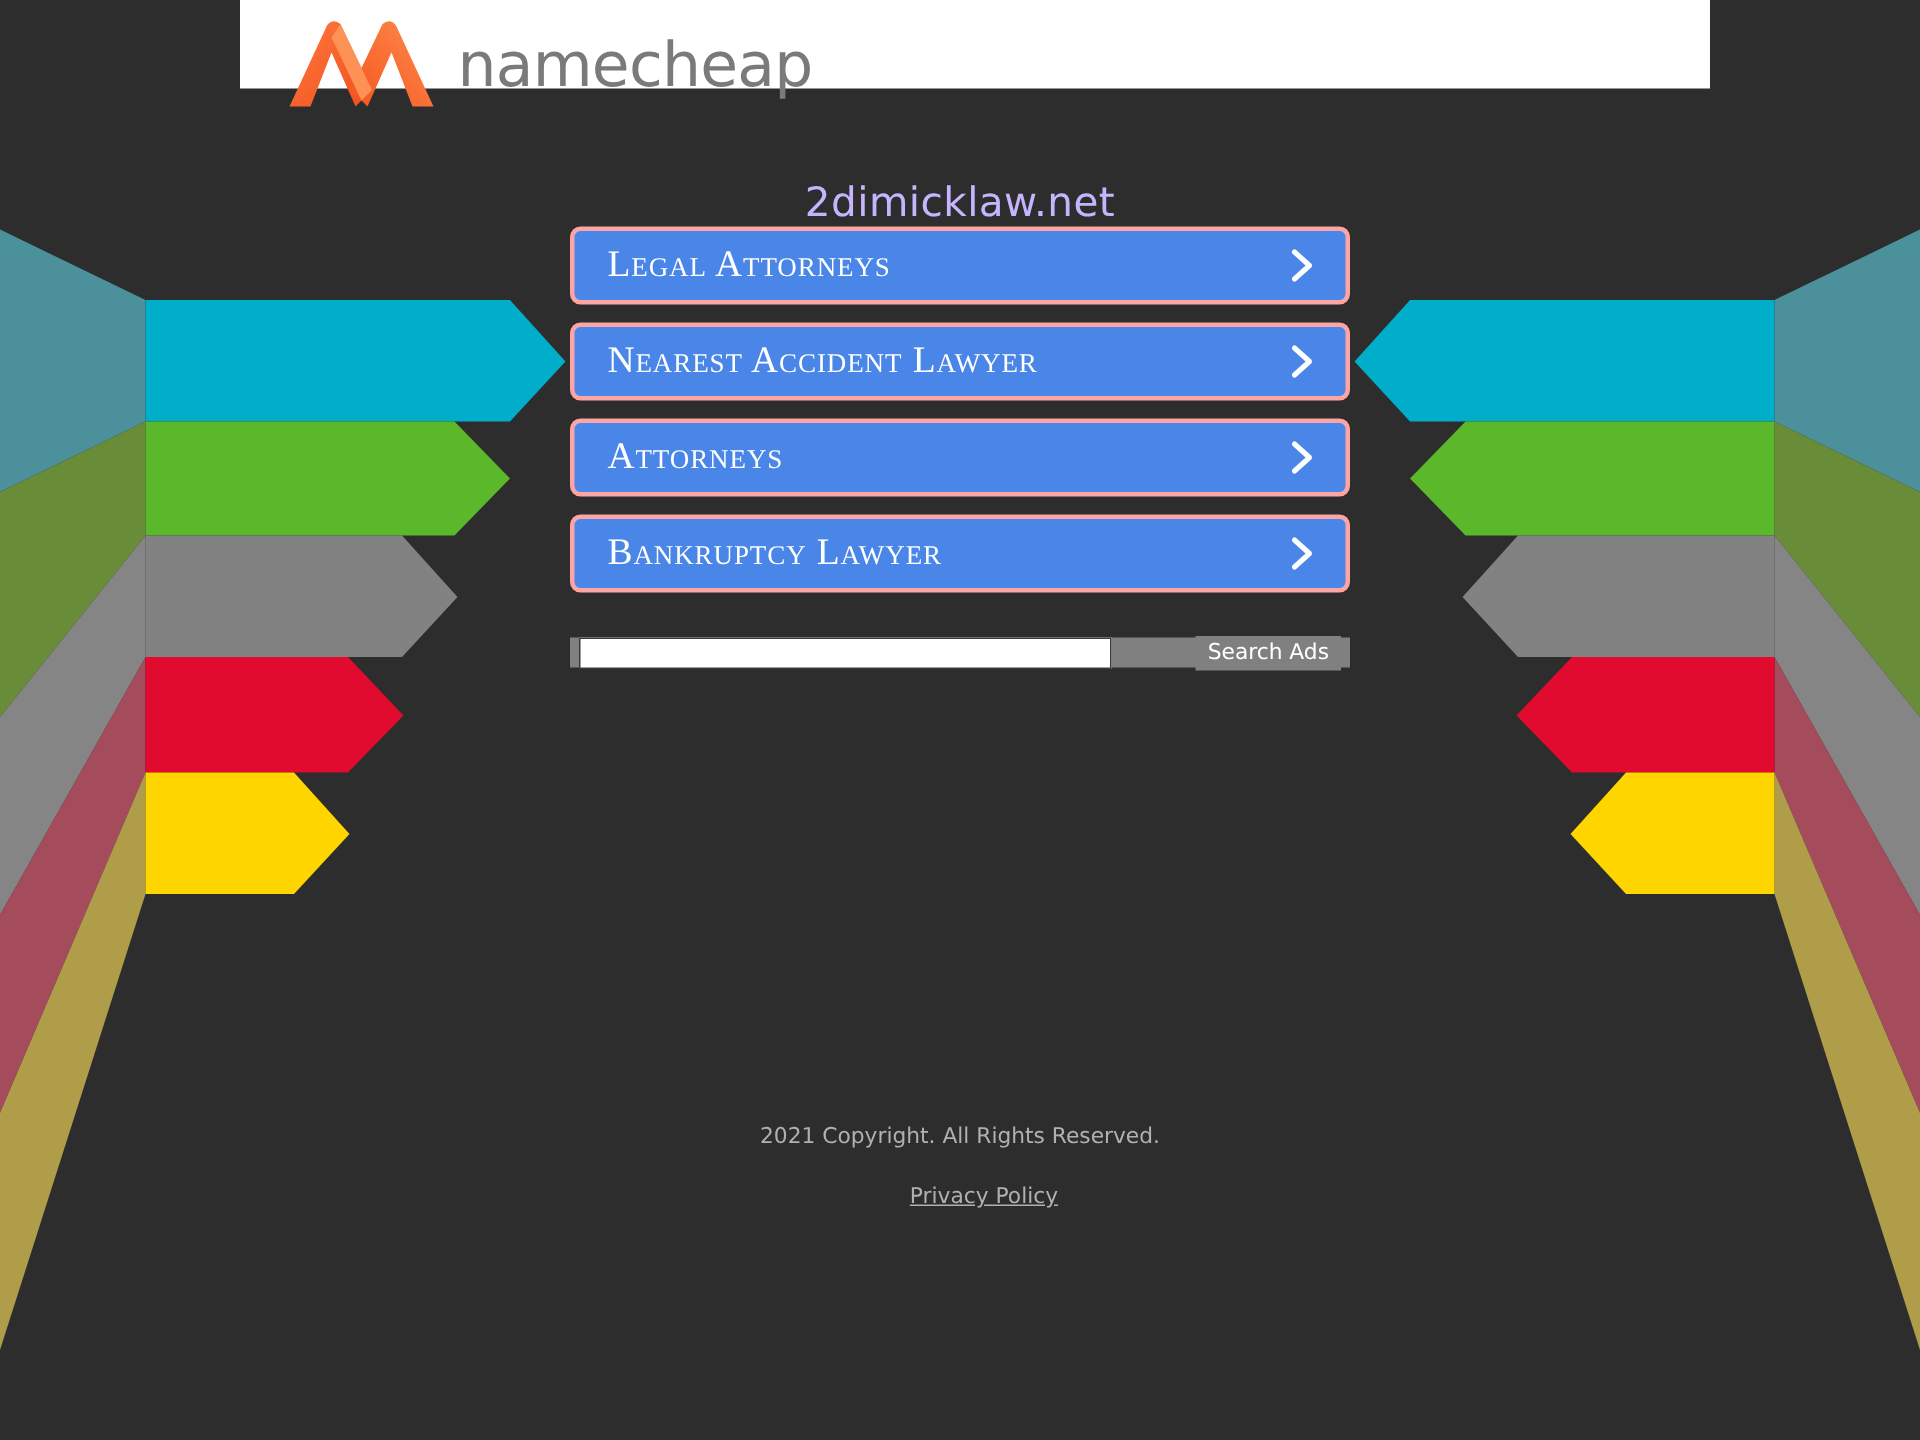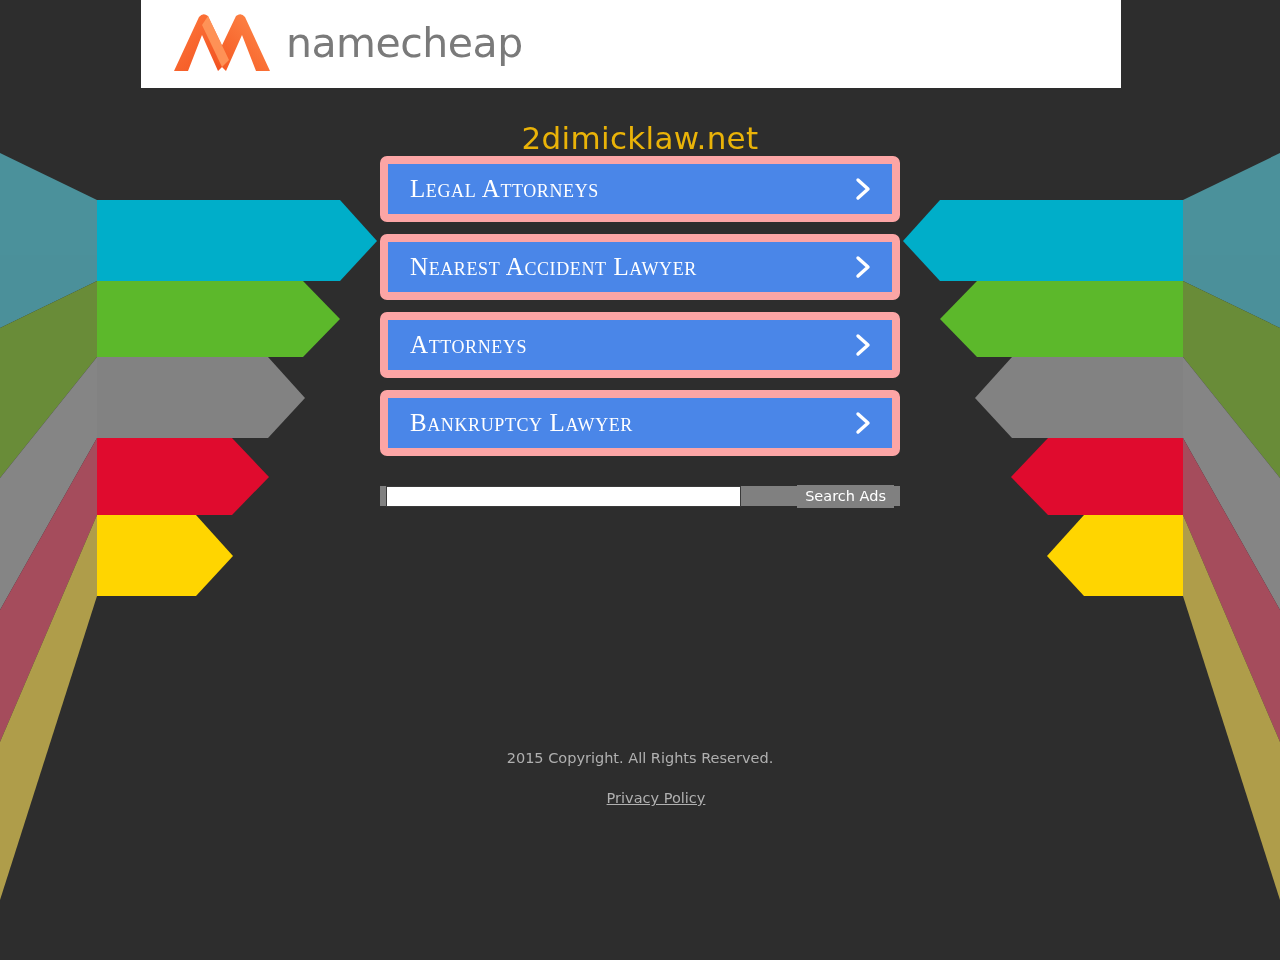--- a/index.html
+++ b/index.html
@@ -27,24 +27,24 @@
   
   .page {
     position: relative;
     z-index: 2;
     width: 1280px;
   }
 
   
   .header-bar {
     position: absolute;
-    left: 141px;
+    left: 160px;
     top: 0;
     width: 980px;
-    height: 88px;
+    height: 59px;
     background: #ffffff;
     box-sizing: border-box;
   }
   .logo-wrap {
     position: absolute;
     left: 25px;
     top: 12px;
     display: flex;
     align-items: center;
     height: 62px;
@@ -66,22 +66,22 @@
 
   
   .content {
     position: absolute;
     left: 0;
     top: 84px;
     width: 1280px;
   }
   .domain-title {
     text-align: center;
-    color: #eab308;
-    font-size: 31px;
+    color: #c4b5fd;
+    font-size: 27px;
     font-family: "DejaVu Sans", sans-serif;
     letter-spacing: 0.3px;
     margin: 0;
     padding-top: 36px;
     font-weight: 400;
   }
   .center-col {
     width: 520px;
     margin: 0 auto;
     position: relative;
@@ -96,24 +96,24 @@
 
   
   .link-list {
     list-style: none;
     margin: 0;
     padding: 0;
   }
   .link-item {
     display: block;
     position: relative;
-    height: 66px;
+    height: 52px;
     margin-bottom: 12px;
     background: #4a86e8;
-    border: 8px solid #fca5a5;
+    border: 3px solid #fca5a5;
     border-radius: 7px;
     box-sizing: border-box;
     text-decoration: none;
     cursor: pointer;
   }
   .link-item .label {
     position: absolute;
     left: 22px;
     top: 50%;
     transform: translateY(-50%);
@@ -304,17 +304,17 @@
       </ul>
 
       <div class="search-row">
         <input class="search-input" type="text" placeholder="" style="">
         <button class="search-btn">Search Ads</button>
       </div>
     </div>
   </div>
 
   <div class="footer">
-    <p class="copyright">2015 Copyright. All Rights Reserved.</p>
+    <p class="copyright">2021 Copyright. All Rights Reserved.</p>
     <a class="privacy" href="#">Privacy Policy</a>
   </div>
 
 </div>
 
 </body></html>

